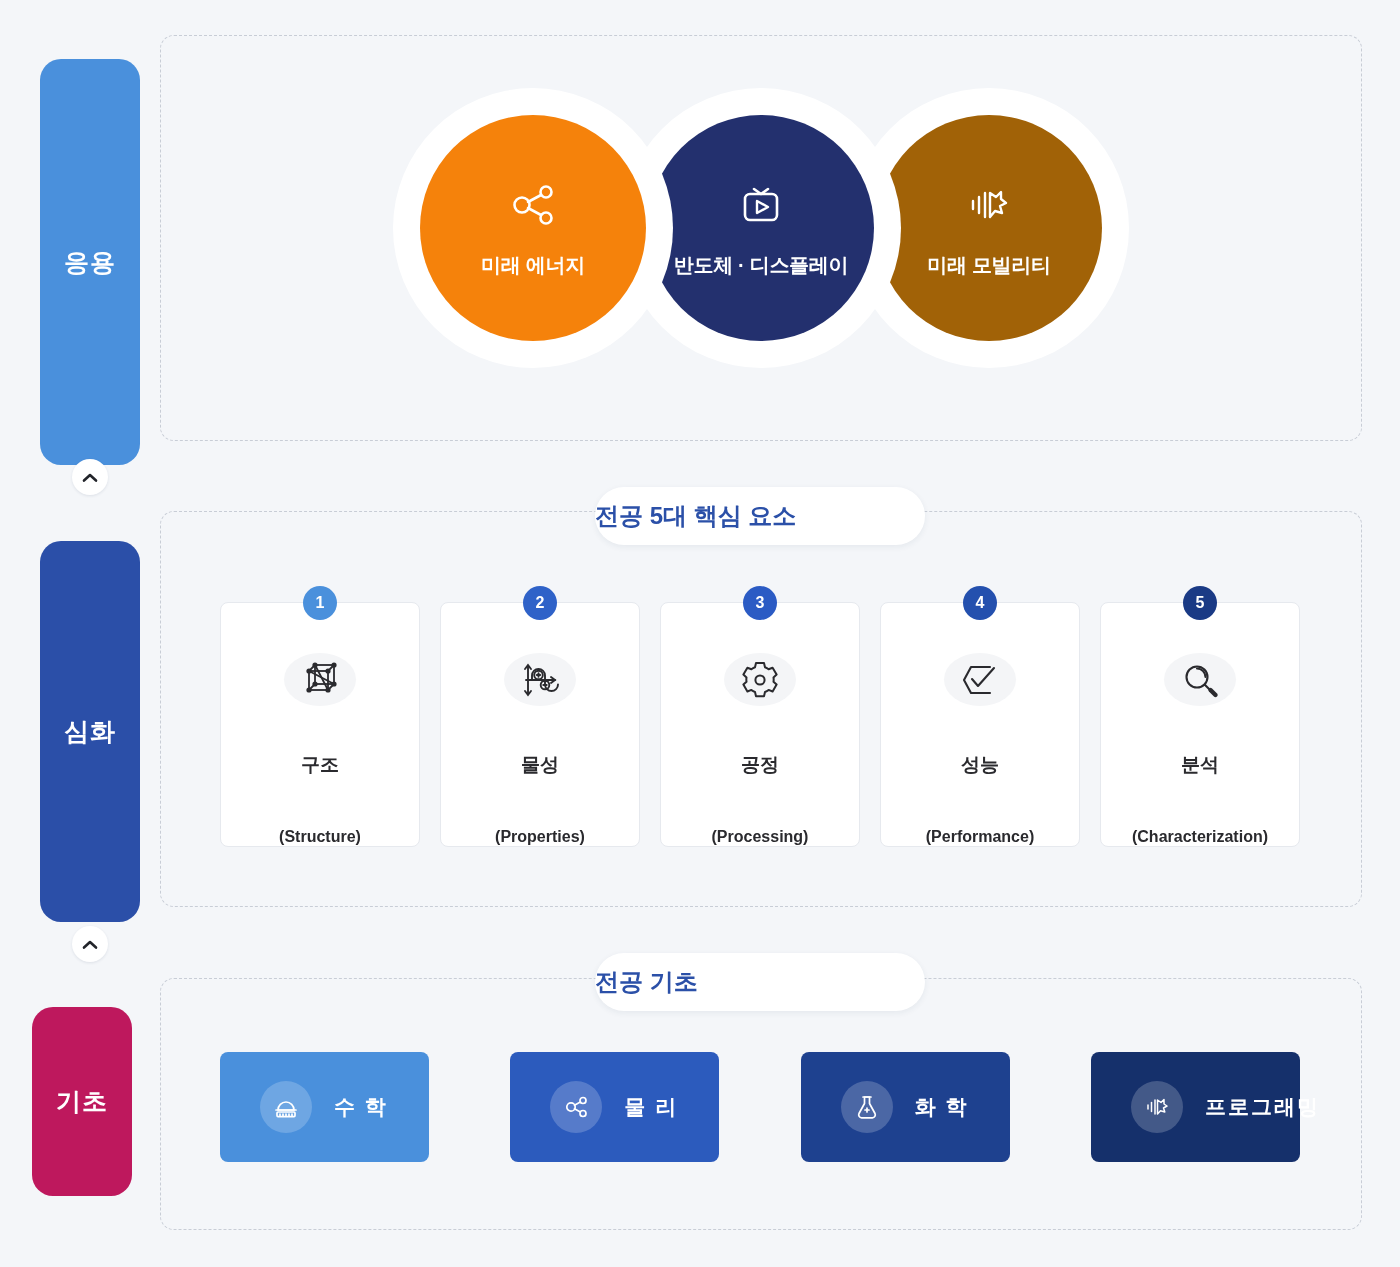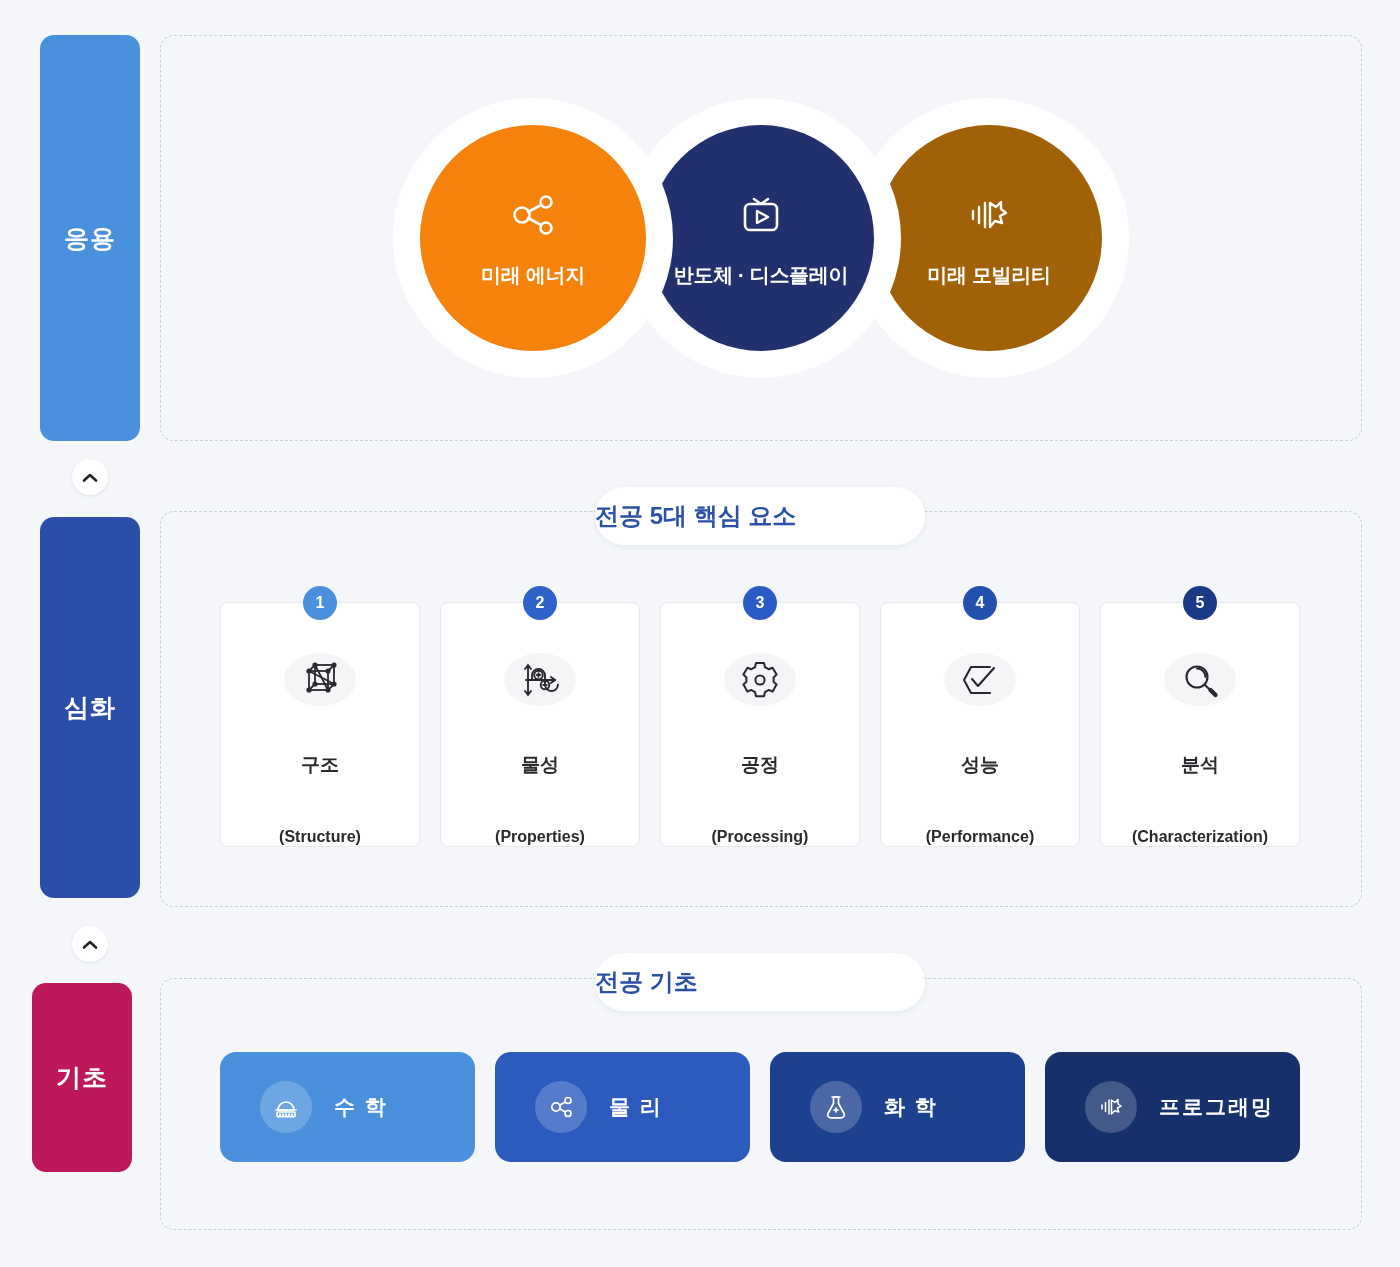--- a/index.html
+++ b/index.html
@@ -15,28 +15,29 @@
   .page {
     position: relative;
     width: 1400px;
     height: 1267px;
   }
 
   
   .rail-label {
     position: absolute;
     width: 100px;
-    border-radius: 14px;
+    border-radius: 21px;
     display: flex;
     align-items: center;
     justify-content: center;
     color: #ffffff;
     font-size: 25px;
     font-weight: bold;
     letter-spacing: 1px;
+    margin-top: 24px;
   }
   .rail-app   { left: 40px; top: 35px;   height: 406px; background: #4a90dc; }
   .rail-deep  { left: 40px; top: 517px;  height: 381px; background: #2b4fa8; }
   .rail-base  { left: 32px; top: 983px;  height: 189px; background: #be185d; }
 
   .chevron-btn {
     position: absolute;
     left: 72px;
     width: 36px;
     height: 36px;
@@ -77,21 +78,21 @@
     box-shadow: 0 2px 6px rgba(30,50,90,0.07);
     z-index: 5;
   }
   .pill-deep { left: 595px; top: 487px; }
   .pill-base { left: 595px; top: 953px; }
 
   
   .circles {
     position: absolute;
     left: 160px;
-    top: 35px;
+    top: 25px;
     width: 1202px;
     height: 406px;
     display: flex;
     align-items: center;
     justify-content: center;
   }
   .circle-wrap {
     width: 280px;
     height: 280px;
     border-radius: 50%;
@@ -186,23 +187,23 @@
   
   .basics {
     position: absolute;
     left: 220px;
     top: 1052px;
     width: 1080px;
     display: flex;
     justify-content: space-between;
   }
   .basic-btn {
-    width: 255px;
+    width: 209px;
     height: 110px;
-    border-radius: 16px;
+    border-radius: 8px;
     display: flex;
     align-items: center;
     padding-left: 40px;
     color: #ffffff;
   }
   .basic-iconwrap {
     width: 52px;
     height: 52px;
     border-radius: 50%;
     background: rgba(255,255,255,0.20);

